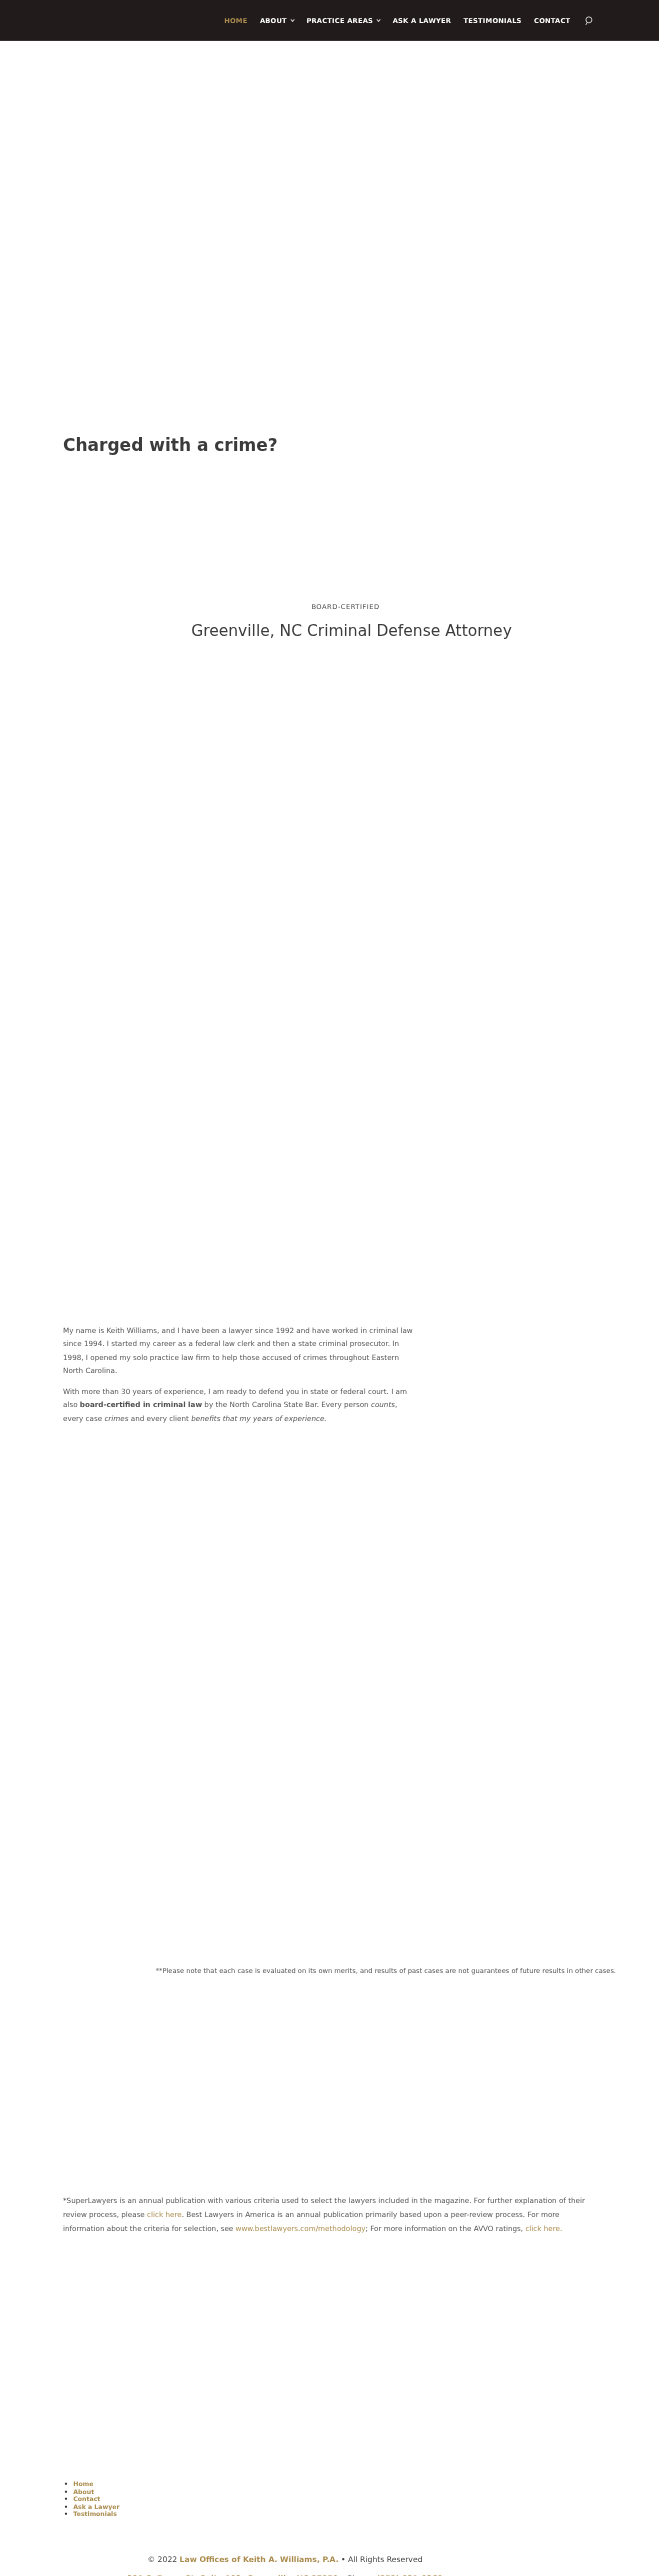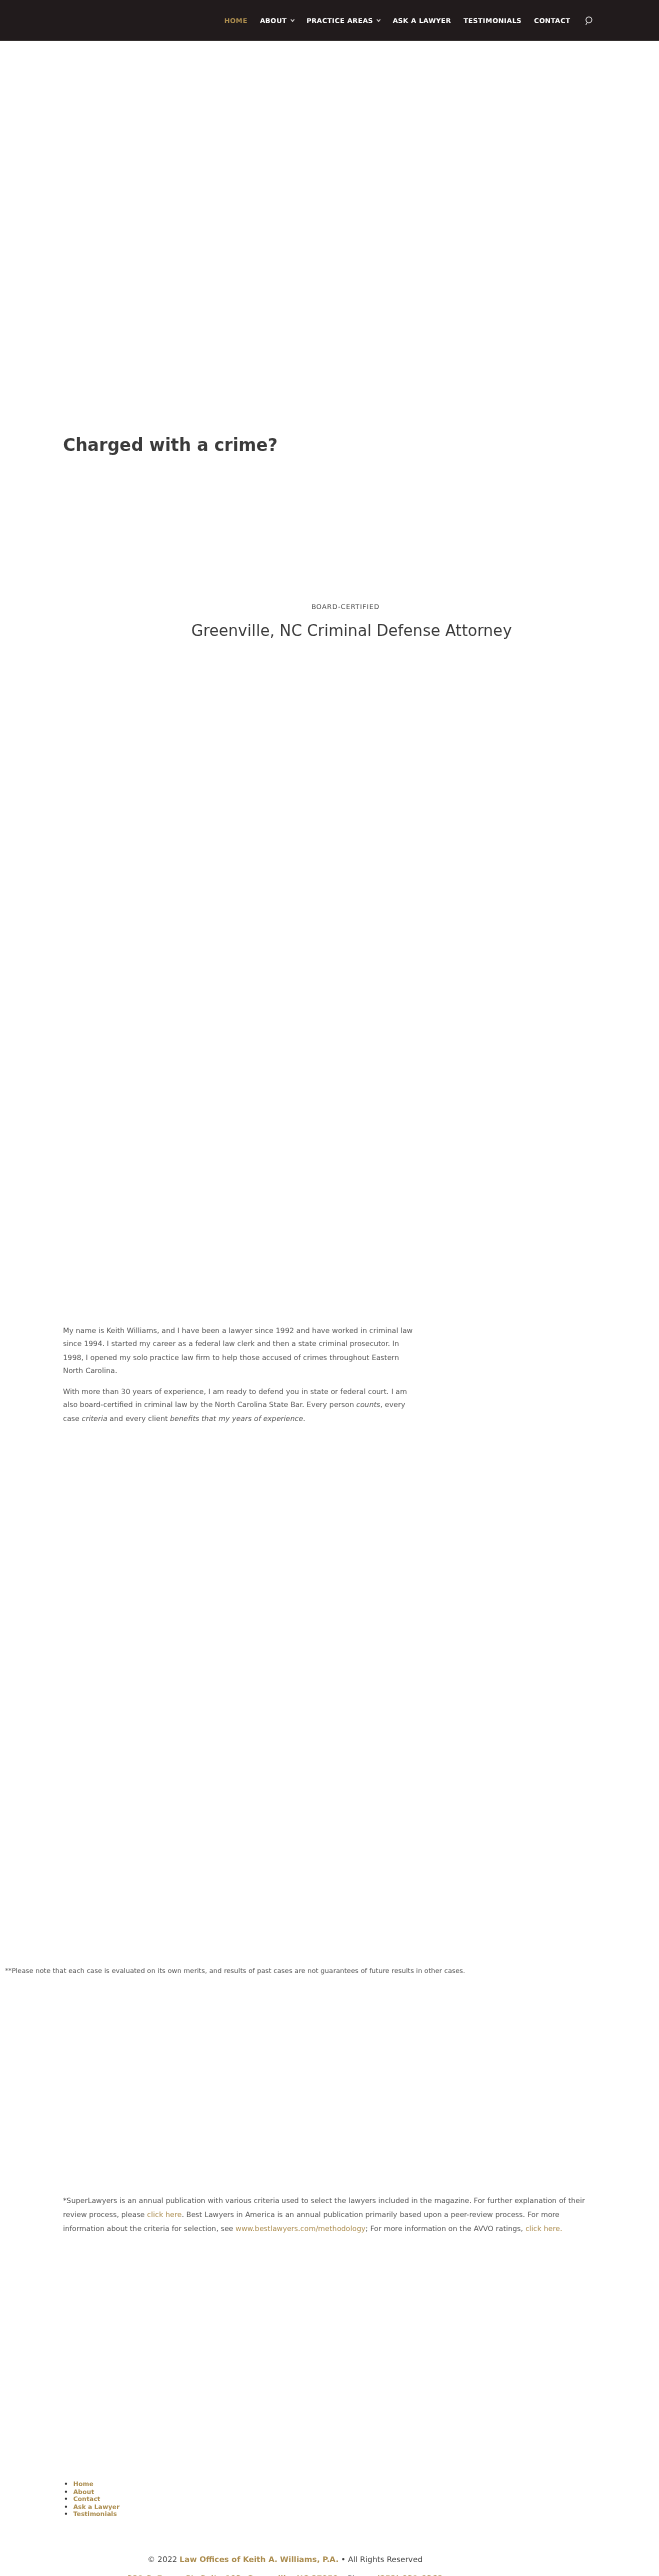--- a/index.html
+++ b/index.html
@@ -72,27 +72,27 @@
 
   
   .about-block {
     position: absolute; left: 63px; top: 1324px; width: 355px;
   }
   .about-block p {
     margin: 0 0 7.2px 0;
     font-size: 7.2px; line-height: 13.4px;
     color: #555555;
   }
-  .about-block b { font-weight: 400; color: #4f4f4f; text-align: center; }
+  .about-block b { font-weight: 700; color: #4f4f4f; text-align: center; }
   .about-block i { font-style: italic; }
 
   
   .results-note {
-    position: absolute; left: 5px; top: 1967px; width: 604px;
-    text-align: left;
+    position: absolute; left: 12px; top: 1967px; width: 604px;
+    text-align: right;
     font-size: 6.7px; line-height: 1.2;
     color: #555555;
   }
 
   
   .ratings-disclaimer {
     position: absolute; left: 63px; top: 2194px; width: 536px;
     font-size: 7.2px; line-height: 14px;
     color: #555555;
   }
@@ -151,21 +151,21 @@
   </nav>
 </header>
 
 <h1 class="hero-heading">Charged with a crime?</h1>
 
 <div class="eyebrow">BOARD-CERTIFIED</div>
 <h2 class="page-title">Greenville, NC Criminal Defense Attorney</h2>
 
 <div class="about-block">
   <p>My name is Keith Williams, and I have been a lawyer since 1992 and have worked in criminal law since 1994. I started my career as a federal law clerk and then a state criminal prosecutor. In 1998, I opened my solo practice law firm to help those accused of crimes throughout Eastern North Carolina.</p>
-  <p><span>With more than 30 years of experience, I am ready to defend you in state or federal court. I am also </span><b>board-certified in criminal law</b><span> by the North Carolina State Bar. Every person </span><i>counts</i><span>, every case </span><i>criteria</i><span> and every client </span><i>benefits that my years of experience.</i></p>
+  <p><span>With more than 30 years of experience, I am ready to defend you in state or federal court. I am also </span><b>board-certified in criminal law</b><span> by the North Carolina State Bar. Every person </span><i>counts</i><span>, every case </span><i>crimes</i><span> and every client </span><i>benefits that my years of experience.</i></p>
 </div>
 
 <div class="results-note">**Please note that each case is evaluated on its own merits, and results of past cases are not guarantees of future results in other cases.</div>
 
 <div class="ratings-disclaimer"><span>*SuperLawyers is an annual publication with various criteria used to select the lawyers included in the magazine. For further explanation of their review process, please </span><a class="gold-link">click here</a><span>. Best Lawyers in America is an annual publication primarily based upon a peer-review process. For more information about the criteria for selection, see </span><a class="gold-link">www.bestlawyers.com/methodology</a><span>; For more information on the AVVO ratings, </span><a class="gold-link">click here.</a></div>
 
 <ul class="footer-menu">
   <li>
     <a>Home</a>
   </li>

